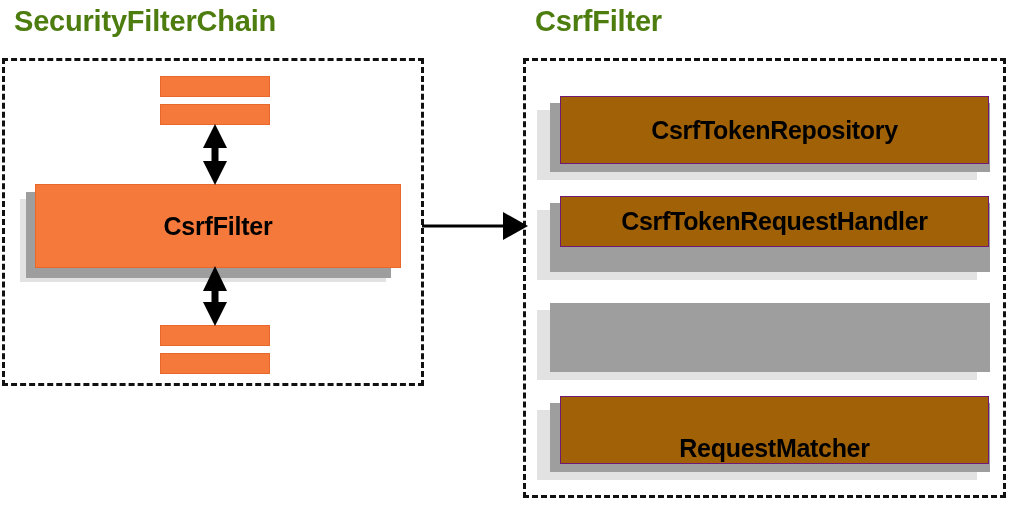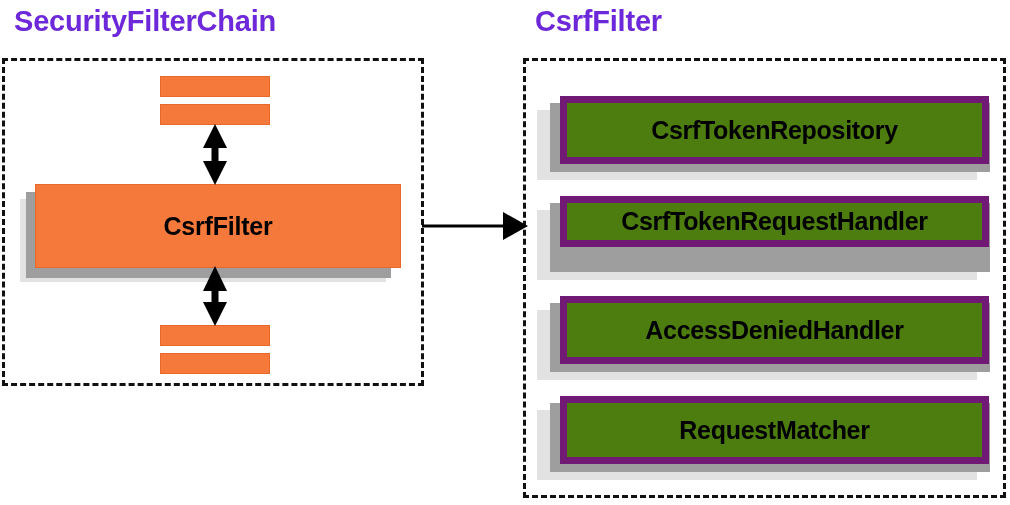--- a/index.html
+++ b/index.html
@@ -23,21 +23,21 @@
     height: 505px;
   }
 
   
   .group-title {
     position: absolute;
     font-family: "Liberation Sans", sans-serif;
     font-weight: bold;
     font-size: 29px;
     line-height: 34px;
-    color: #6d28d9;
+    color: #4d7c0f;
     white-space: nowrap;
     letter-spacing: -0.2px;
   }
   #title-left  { left: 14px;  top: 4px; }
   #title-right { left: 535px; top: 4px; }
 
   
   .dashed-box {
     position: absolute;
     box-sizing: border-box;
@@ -83,22 +83,22 @@
     font-size: 25px;
     color: #000000;
     white-space: nowrap;
     letter-spacing: -0.2px;
   }
 
   
   .blue-box {
     position: absolute;
     box-sizing: border-box;
-    background: #4d7c0f;
-    border: 7px solid #701a75;
+    background: #a16207;
+    border: 1px solid #701a75;
     display: flex;
     align-items: center;
     justify-content: center;
   }
   .blue-label {
     font-family: "Liberation Sans", sans-serif;
     font-weight: bold;
     font-size: 25px;
     color: #000000;
     white-space: nowrap;
@@ -150,27 +150,24 @@
   </div>
 
   <div class="shadow-far" style="left:537px; top:210px; width:440px; height:70px;"></div>
   <div class="shadow-near" style="left:550px; top:203px; width:440px; height:69px;"></div>
   <div class="blue-box" style="left:560px; top:196px; width:429px; height:51px;">
     <span class="blue-label">CsrfTokenRequestHandler</span>
   </div>
 
   <div class="shadow-far" style="left:537px; top:310px; width:440px; height:70px;"></div>
   <div class="shadow-near" style="left:550px; top:303px; width:440px; height:69px;"></div>
-  <div class="blue-box" style="left:560px; top:296px; width:429px; height:68px;">
-    <span class="blue-label">AccessDeniedHandler</span>
-  </div>
 
   <div class="shadow-far" style="left:537px; top:410px; width:440px; height:70px;"></div>
   <div class="shadow-near" style="left:550px; top:403px; width:440px; height:69px;"></div>
-  <div class="blue-box" style="left:560px; top:396px; width:429px; height:68px;">
+  <div class="blue-box" style="left:560px; top:396px; width:429px; height:68px;align-items:flex-end;">
     <span class="blue-label">RequestMatcher</span>
   </div>
 
   <svg id="arrows" viewBox="0 0 1010 505" width="1010" height="505">
 
     <g>
       <line x1="215" y1="134" x2="215" y2="175" stroke="#000000" stroke-width="7"></line>
       <polygon points="215,124 203,148 227,148" fill="#000000"></polygon>
       <polygon points="215,185 203,161 227,161" fill="#000000"></polygon>
     </g>

